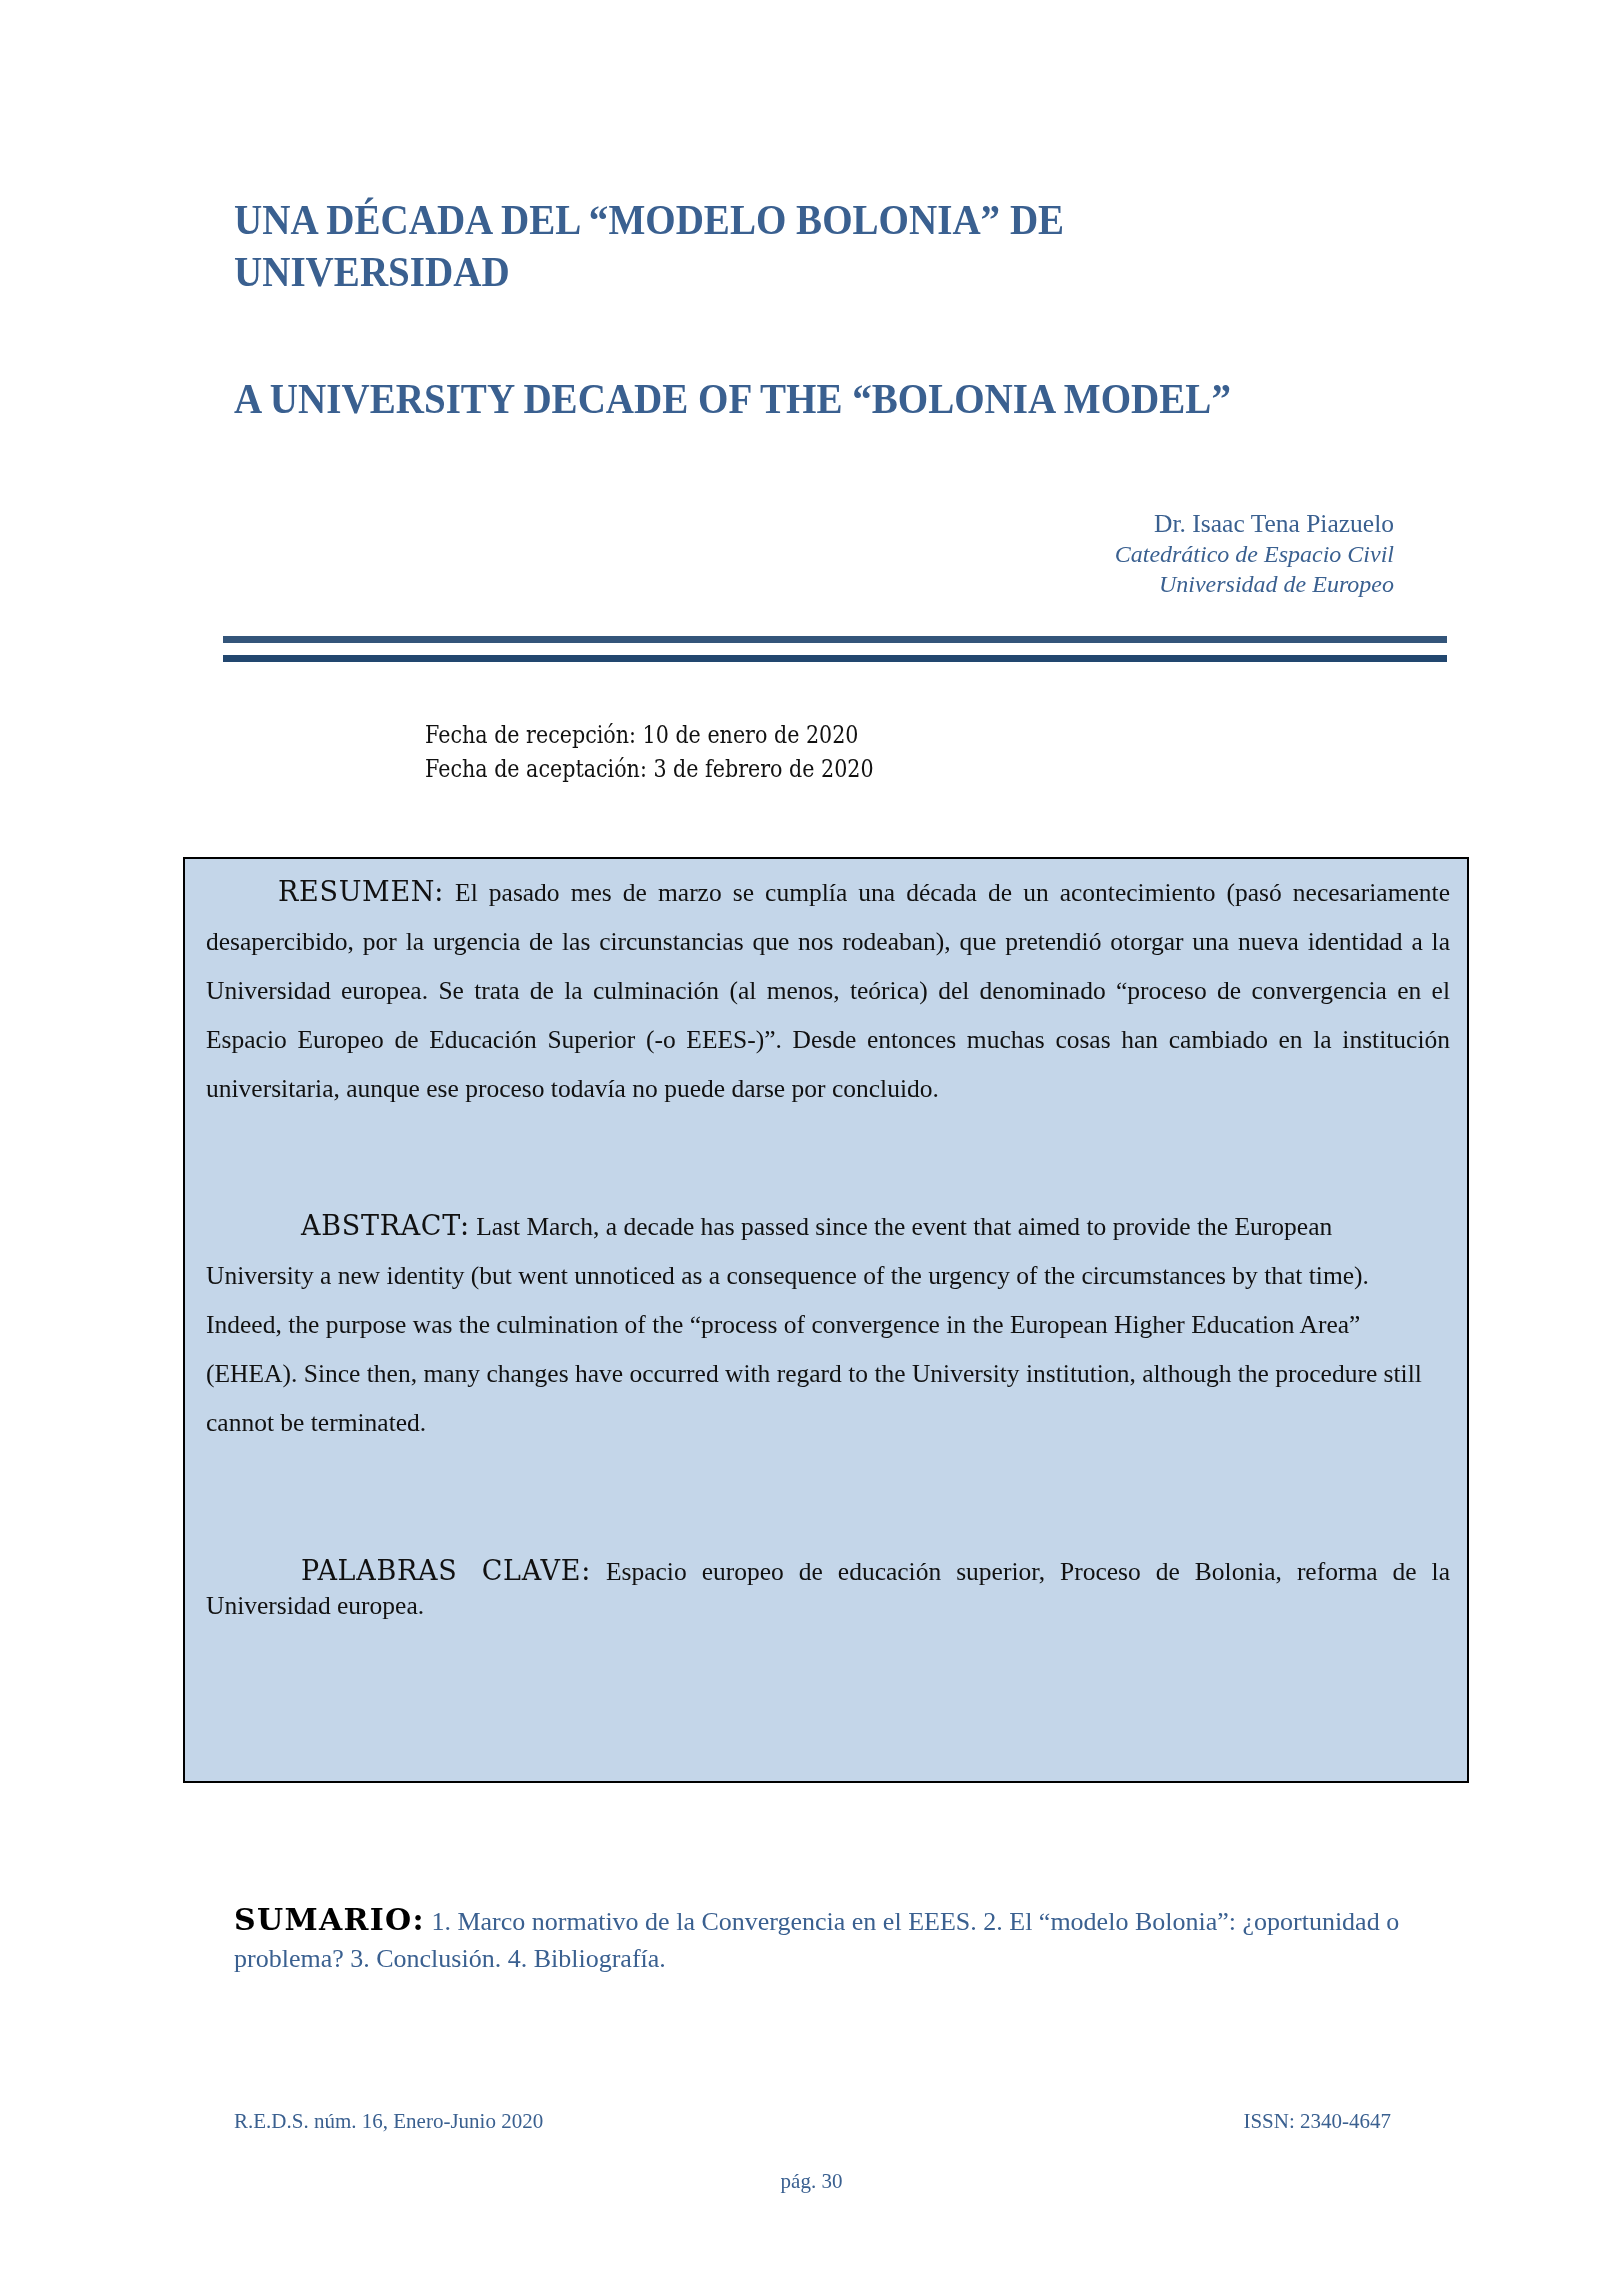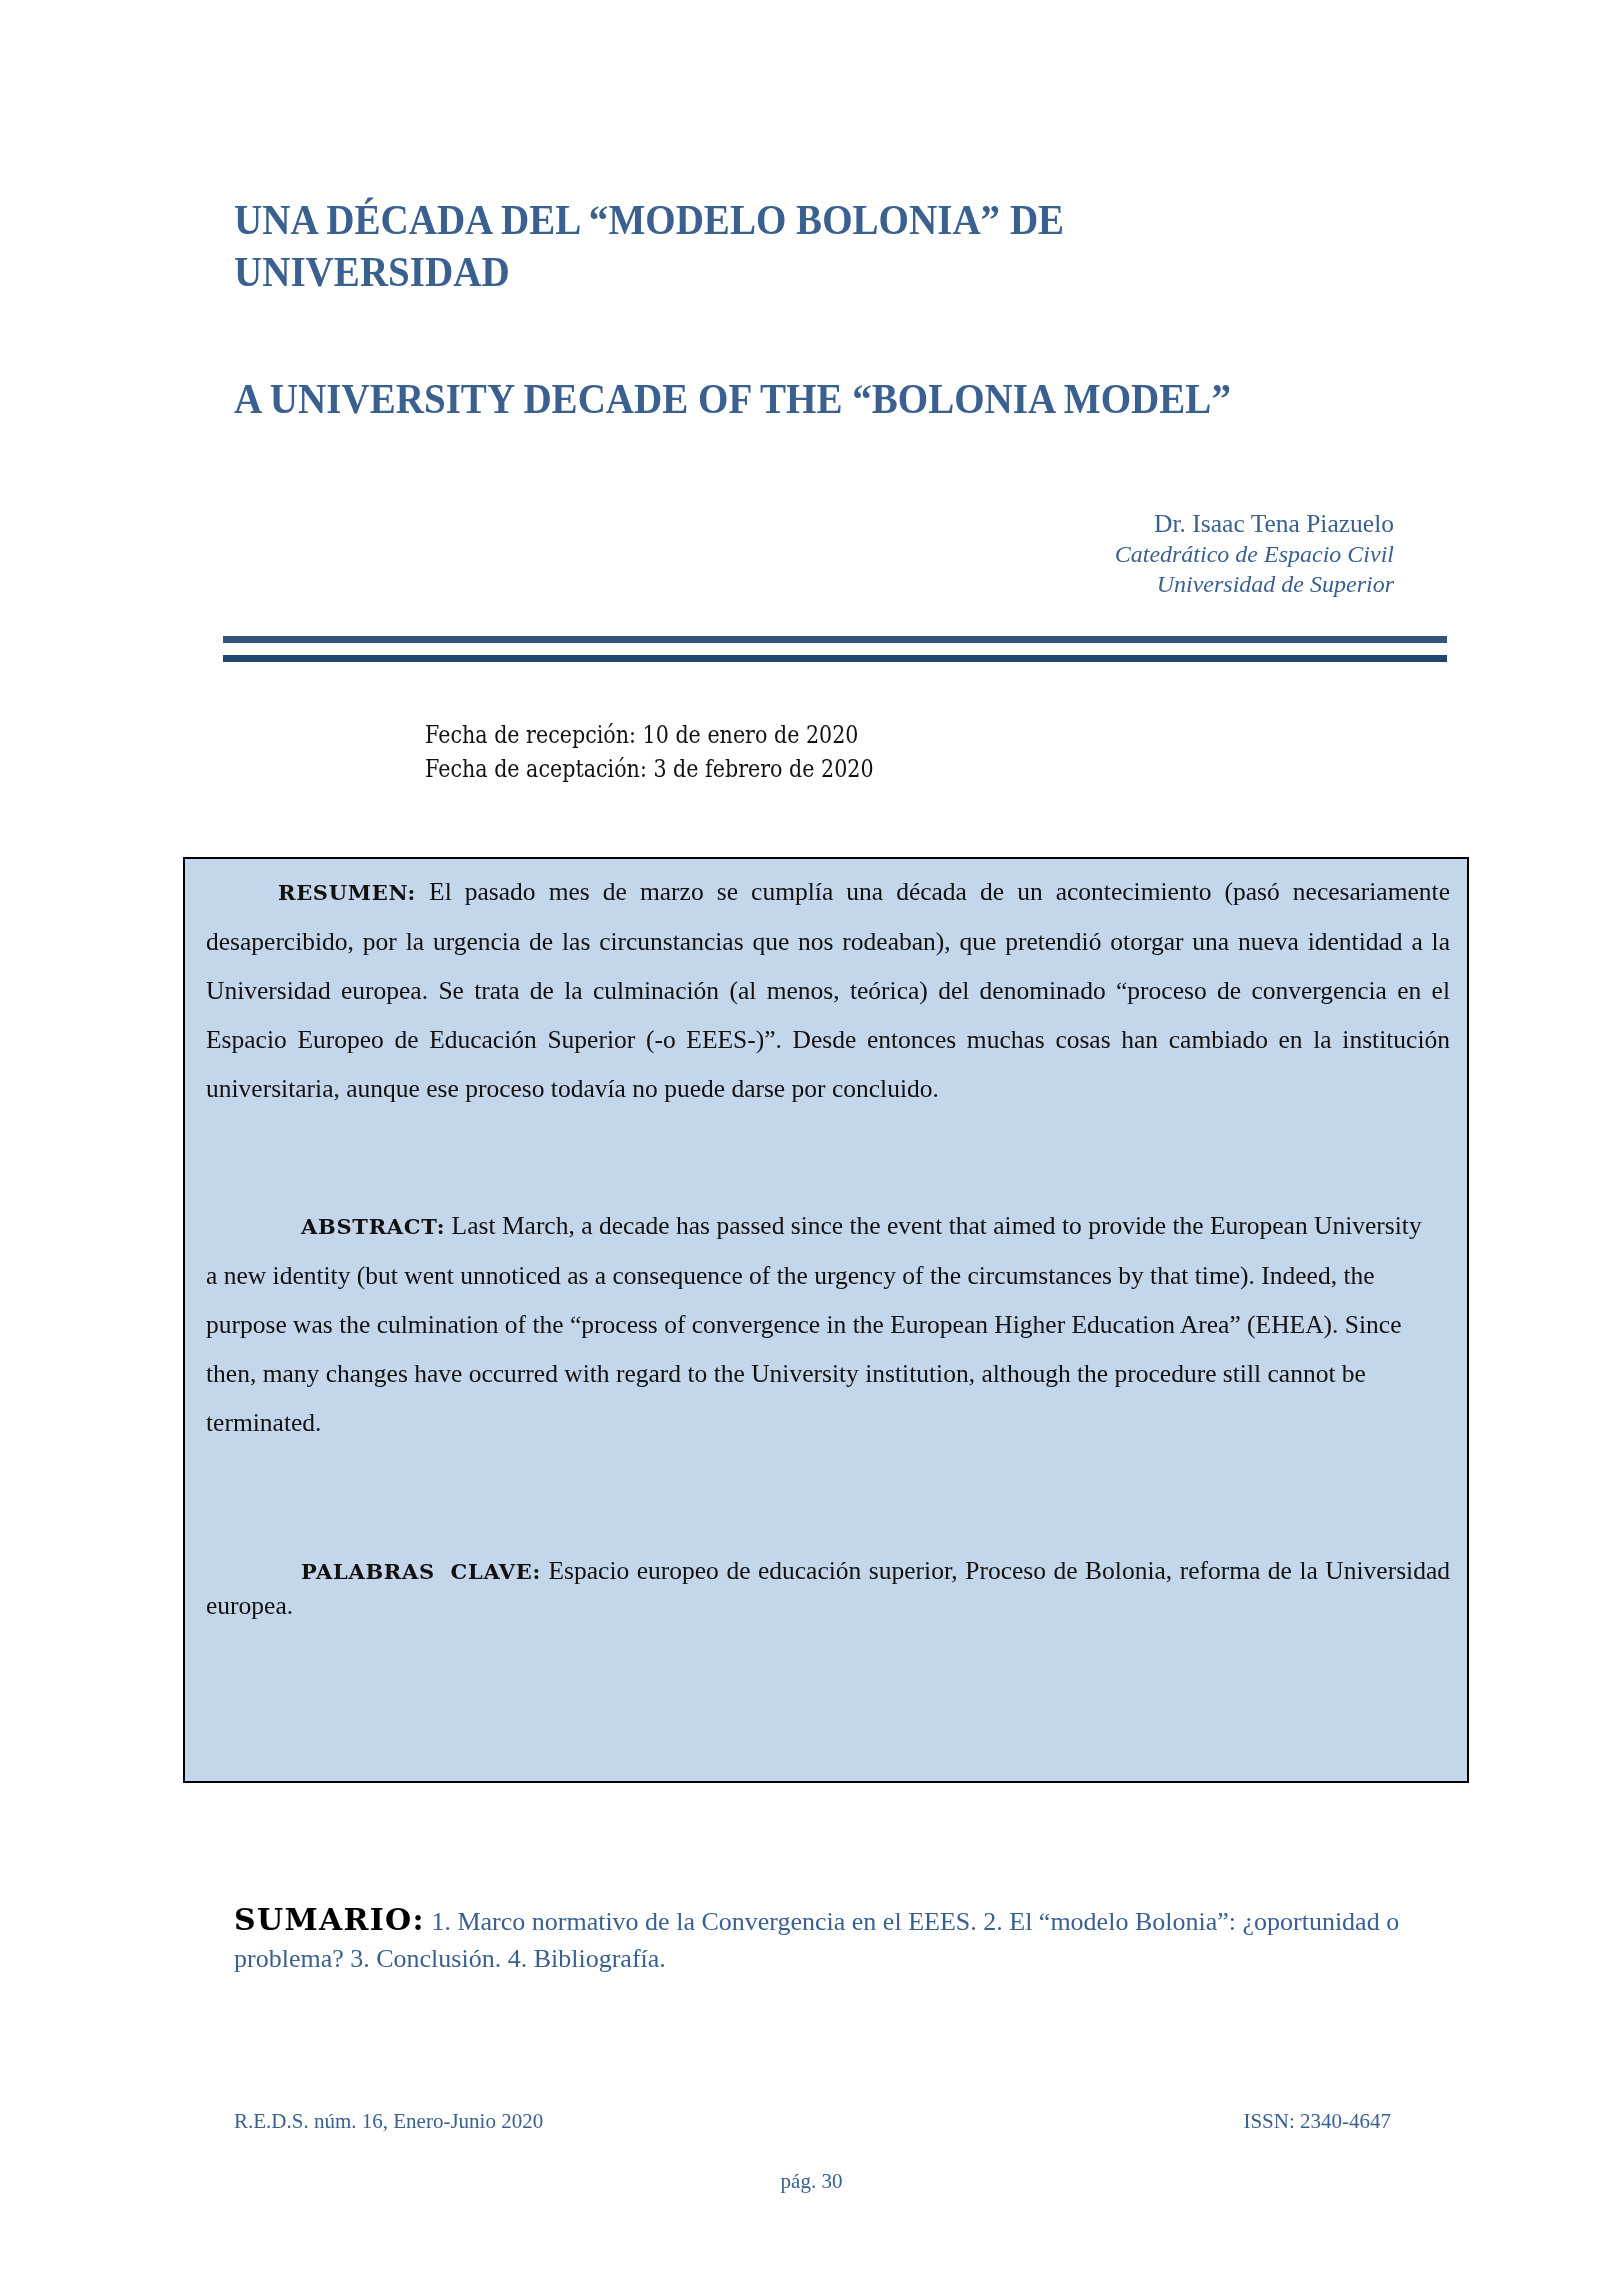--- a/index.html
+++ b/index.html
@@ -26,21 +26,21 @@
     transform:scaleX(0.86); transform-origin:left top;
   }
   .abstract-box {
     position:absolute; left:183px; top:857px; width:1286px; height:926px;
     background:#c4d6e9; border:2.6px solid #000; box-sizing:border-box;
   }
   .para {
     position:absolute; left:21px; width:1244px; color:#111;
     font-family:"Liberation Serif", serif; font-size:25.5px; text-align:justify;
   }
-  .para .lbl { font-family:"DejaVu Serif", serif; font-weight:bold; font-size:21px; letter-spacing:0.7px; }
+  .para .lbl { font-family:"DejaVu Serif", serif; font-weight:normal; font-size:27px; letter-spacing:0.7px; }
   #resumen { top:0px; line-height:49px; padding-top:7.9px; text-indent:72px; }
   #abstract { top:342px; line-height:49px; text-align:left; text-indent:95px; width:1231px; }
   #palabras { top:695px; line-height:34px; text-indent:95px; }
   #keywords { top:810px; line-height:34px; text-indent:95px; }
   .sumario {
     position:absolute; left:234px; top:1901px; width:1217px; color:#3a6090;
     font-family:"Liberation Serif", serif; font-size:26px; line-height:37px;
   }
   .sumario .lbl { color:#000; font-family:"DejaVu Serif", serif; font-weight:bold; font-size:30px; letter-spacing:1.3px; }
   .footer {
@@ -55,21 +55,21 @@
 
 <h1 class="title" id="title-es">
   <span>UNA DÉCADA DEL “MODELO BOLONIA” DE</span><br>
   <span>UNIVERSIDAD</span>
 </h1>
 <h1 class="title" id="title-en">A UNIVERSITY DECADE OF THE “BOLONIA MODEL”</h1>
 
 <div class="author">
   <div class="name">Dr. Isaac Tena Piazuelo</div>
   <div class="role">Catedrático de Espacio Civil</div>
-  <div class="uni">Universidad de Superior</div>
+  <div class="uni">Universidad de Europeo</div>
 </div>
 
 <div class="rule" id="rule-top"></div>
 <div class="rule" id="rule-bottom"></div>
 
 <div class="dates">
   <div>Fecha de recepción: 10 de enero de 2020</div>
   <div>Fecha de aceptación: 3 de febrero de 2020</div>
 </div>
 

